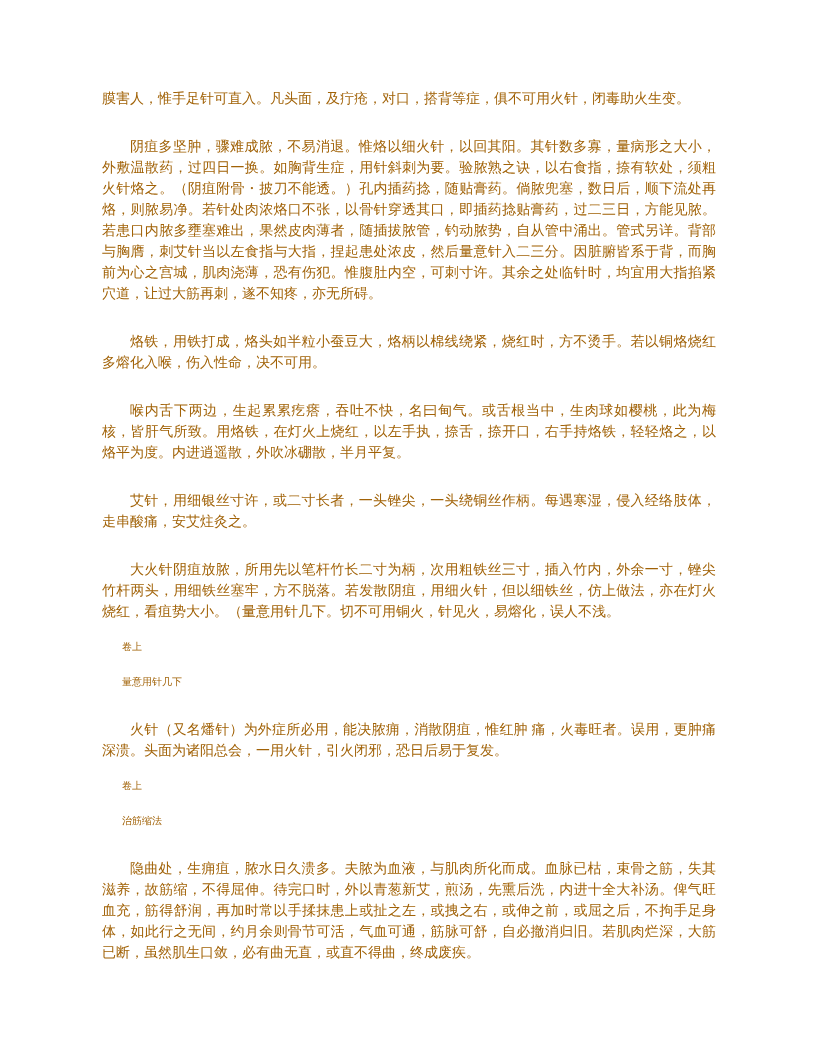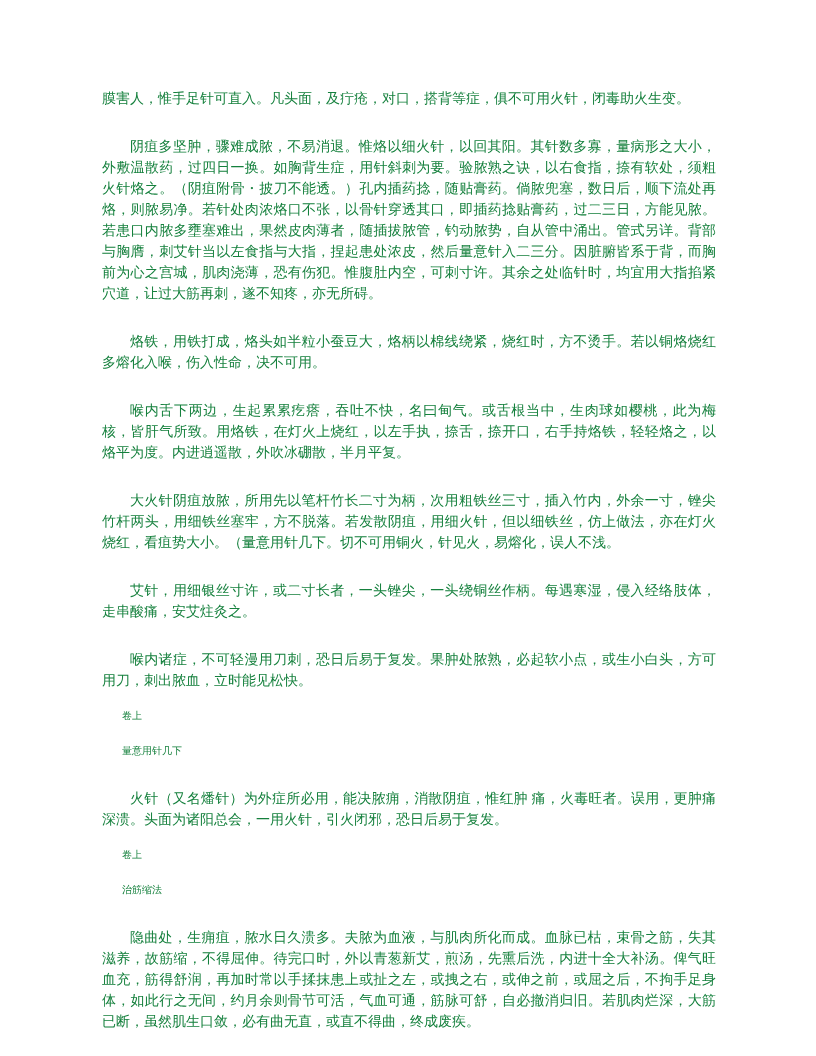--- a/index.html
+++ b/index.html
@@ -12,21 +12,21 @@
     width: 816px;
     height: 1056px;
     background: #ffffff;
     overflow: hidden;
   }
   .content {
     position: absolute;
     left: 102px;
     top: 88px;
     width: 614px;
-    color: #15803d;
+    color: #a16207;
     font-family: "Liberation Serif", "DejaVu Serif", serif;
     font-size: 14px;
     line-height: 21px;
     text-align: justify;
     text-justify: inter-ideograph;
   }
   .block {
     margin: 0 0 14px 0;
     padding: 0;
   }
@@ -46,23 +46,22 @@
 </style>
 </head>
 <body>
 
 <div class="page">
   <div class="content">
     <div class="block continuation">膜害人，惟手足针可直入。凡头面，及疔疮，对口，搭背等症，俱不可用火针，闭毒助火生变。</div>
     <div class="block paragraph">阴疽多坚肿，骤难成脓，不易消退。惟烙以细火针，以回其阳。其针数多寡，量病形之大小，外敷温散药，过四日一换。如胸背生症，用针斜刺为要。验脓熟之诀，以右食指，捺有软处，须粗火针烙之。（阴疽附骨・披刀不能透。）孔内插药捻，随贴膏药。倘脓兜塞，数日后，顺下流处再烙，则脓易净。若针处肉浓烙口不张，以骨针穿透其口，即插药捻贴膏药，过二三日，方能见脓。若患口内脓多壅塞难出，果然皮肉薄者，随插拔脓管，钓动脓势，自从管中涌出。管式另详。背部与胸膺，刺艾针当以左食指与大指，捏起患处浓皮，然后量意针入二三分。因脏腑皆系于背，而胸前为心之宫城，肌肉浇薄，恐有伤犯。惟腹肚内空，可刺寸许。其余之处临针时，均宜用大指掐紧穴道，让过大筋再刺，遂不知疼，亦无所碍。</div>
     <div class="block paragraph">烙铁，用铁打成，烙头如半粒小蚕豆大，烙柄以棉线绕紧，烧红时，方不烫手。若以铜烙烧红多熔化入喉，伤入性命，决不可用。</div>
     <div class="block paragraph">喉内舌下两边，生起累累疙瘩，吞吐不快，名曰甸气。或舌根当中，生肉球如樱桃，此为梅核，皆肝气所致。用烙铁，在灯火上烧红，以左手执，捺舌，捺开口，右手持烙铁，轻轻烙之，以烙平为度。内进逍遥散，外吹冰硼散，半月平复。</div>
+    <div class="block paragraph">艾针，用细银丝寸许，或二寸长者，一头锉尖，一头绕铜丝作柄。每遇寒湿，侵入经络肢体，走串酸痛，安艾炷灸之。</div>
     <div class="block paragraph">大火针阴疽放脓，所用先以笔杆竹长二寸为柄，次用粗铁丝三寸，插入竹内，外余一寸，锉尖竹杆两头，用细铁丝塞牢，方不脱落。若发散阴疽，用细火针，但以细铁丝，仿上做法，亦在灯火烧红，看疽势大小。（量意用针几下。切不可用铜火，针见火，易熔化，误人不浅。</div>
-    <div class="block paragraph">艾针，用细银丝寸许，或二寸长者，一头锉尖，一头绕铜丝作柄。每遇寒湿，侵入经络肢体，走串酸痛，安艾炷灸之。</div>
-    <div class="block paragraph">喉内诸症，不可轻漫用刀刺，恐日后易于复发。果肿处脓熟，必起软小点，或生小白头，方可用刀，刺出脓血，立时能见松快。</div>
     <div class="block heading">卷上</div>
     <div class="block heading">量意用针几下</div>
     <div class="block paragraph">火针（又名燔针）为外症所必用，能决脓痈，消散阴疽，惟红肿 痛，火毒旺者。误用，更肿痛深溃。头面为诸阳总会，一用火针，引火闭邪，恐日后易于复发。</div>
     <div class="block heading">卷上</div>
     <div class="block heading">治筋缩法</div>
     <div class="block paragraph">隐曲处，生痈疽，脓水日久溃多。夫脓为血液，与肌肉所化而成。血脉已枯，束骨之筋，失其滋养，故筋缩，不得屈伸。待完口时，外以青葱新艾，煎汤，先熏后洗，内进十全大补汤。俾气旺血充，筋得舒润，再加时常以手揉抹患上或扯之左，或拽之右，或伸之前，或屈之后，不拘手足身体，如此行之无间，约月余则骨节可活，气血可通，筋脉可舒，自必撤消归旧。若肌肉烂深，大筋已断，虽然肌生口敛，必有曲无直，或直不得曲，终成废疾。</div>
   </div>
 </div>
 
 </body></html>

